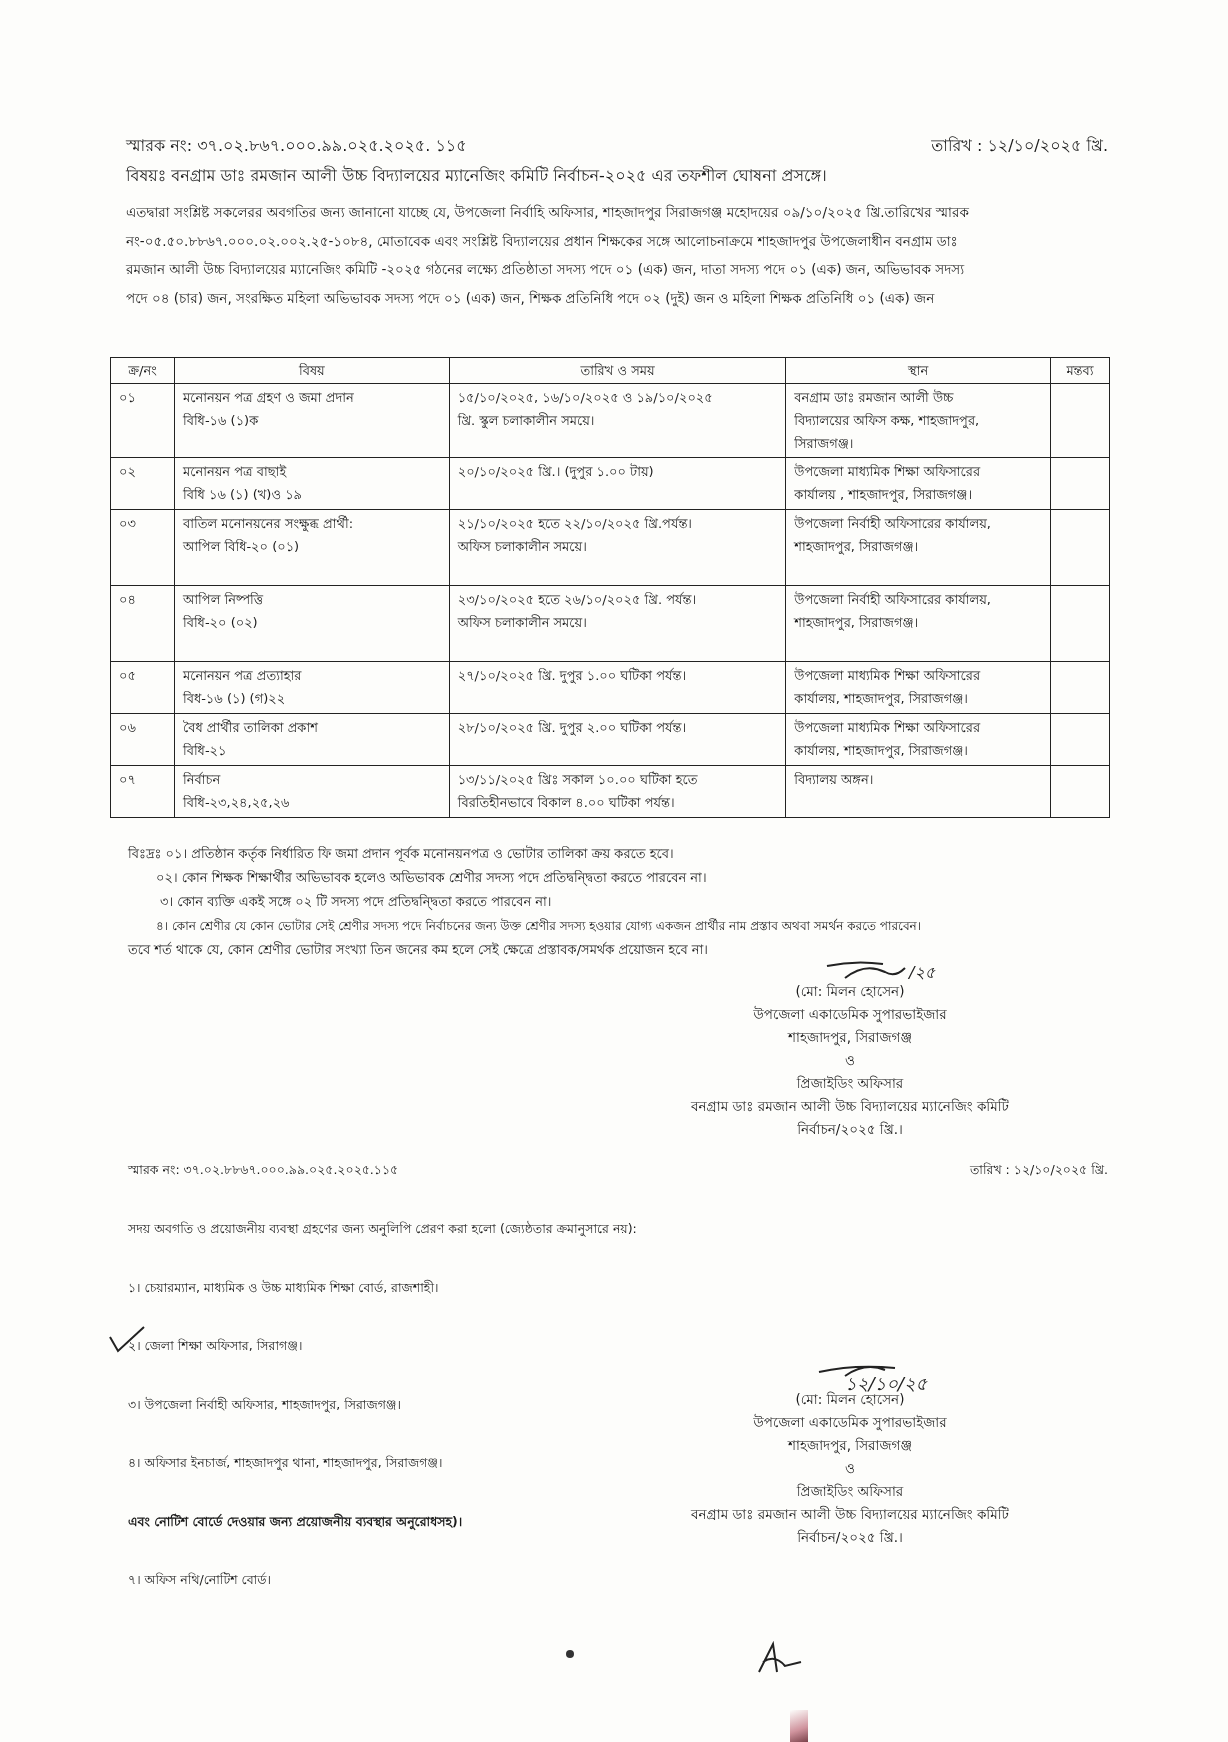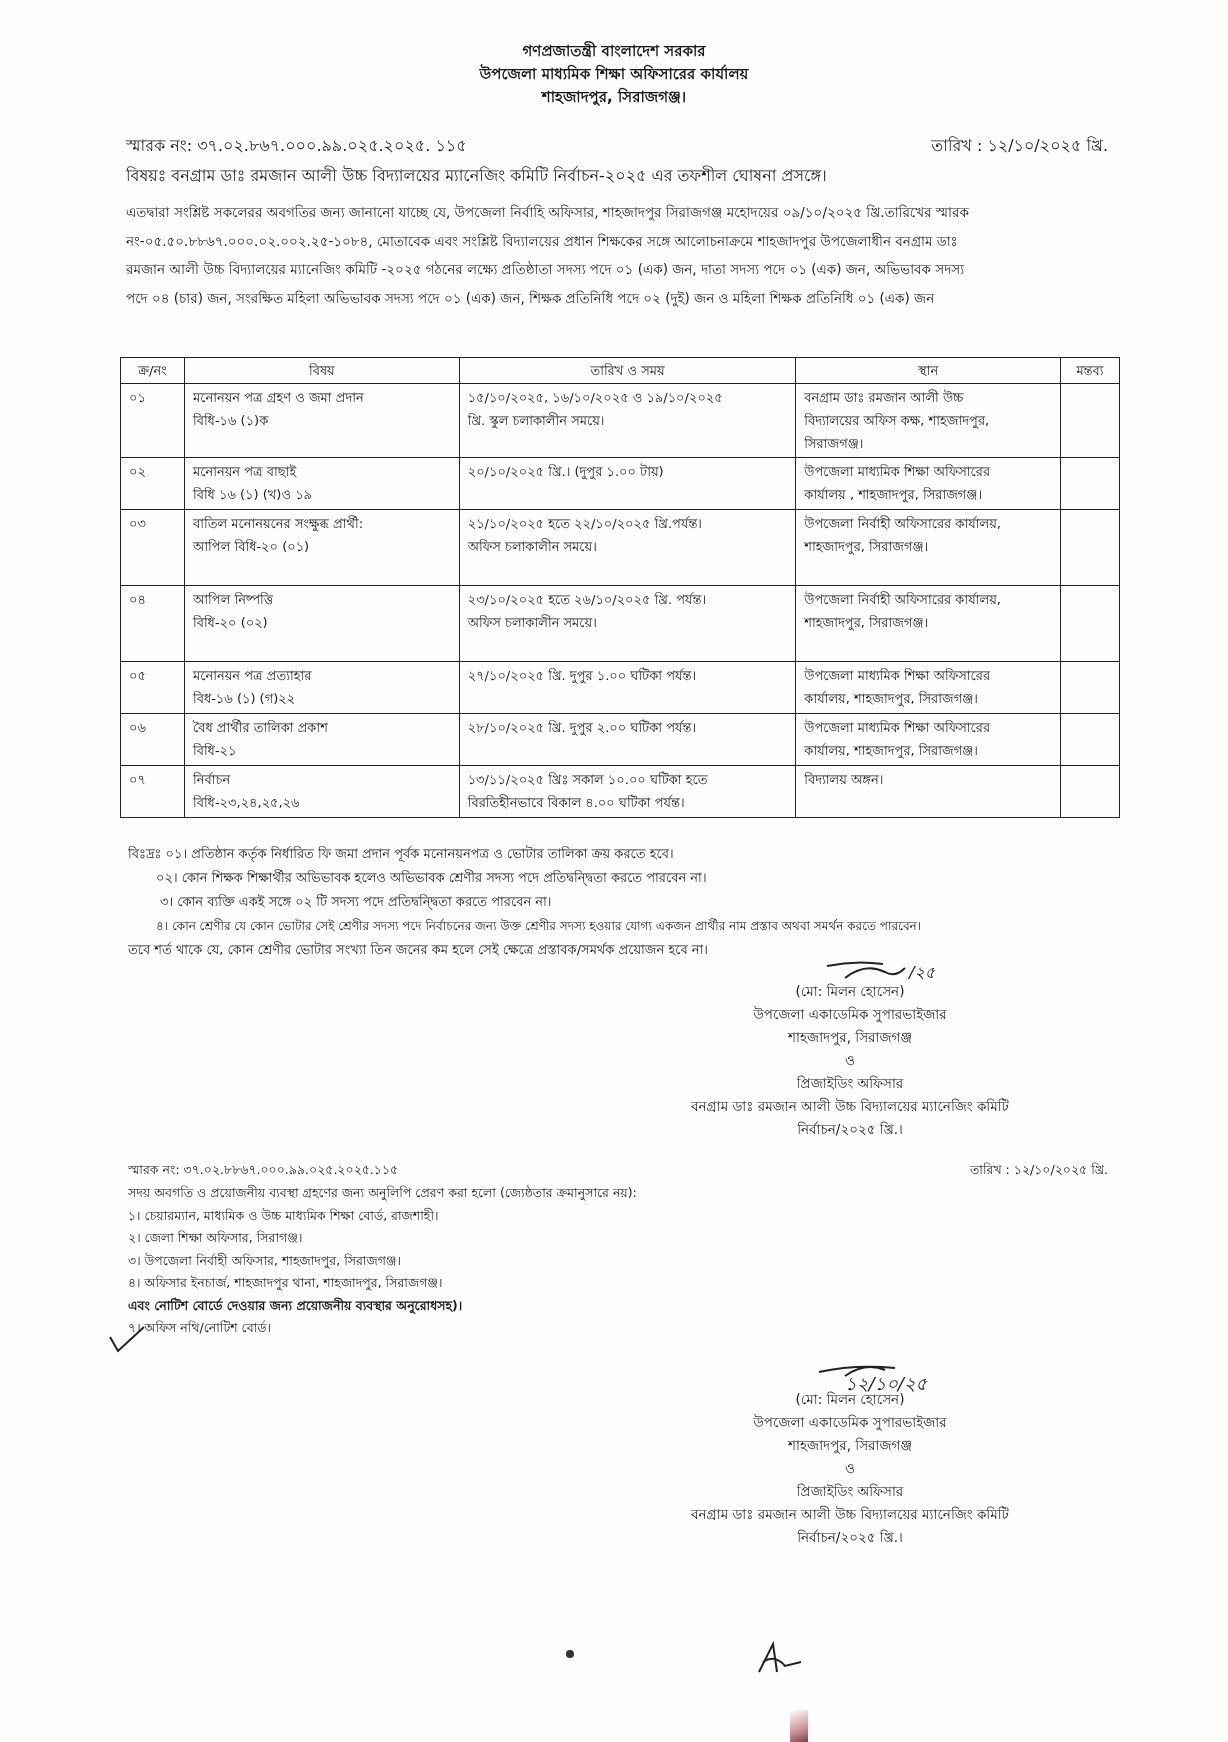--- a/index.html
+++ b/index.html
@@ -8,42 +8,37 @@
     font-family: "DejaVu Sans", "Liberation Sans", sans-serif; color: #1a1a1a;
   }
   .page { position: absolute; left: 0; top: 0; width: 1228px; height: 1742px; }
   .abs { position: absolute; white-space: nowrap; }
   .header { position: absolute; left: 0; top: 40px; width: 1228px; text-align: center; font-weight: bold; font-size: 15px; line-height: 23px; }
   .header div { display: block; }
   .t14 { font-size: 16px; line-height: 20px; }
   .t13 { font-size: 12.5px; line-height: 19px; }
   .body-para { position: absolute; left: 126px; top: 198px; width: 1015px; font-size: 13.5px; line-height: 28.5px; text-align: justify; }
   .body-para span { display: block; white-space: nowrap; }
-  table.sched { position: absolute; left: 120px; top: 357px; width: 1000px; border-collapse: collapse; font-size: 13px; }
+  table.sched { position: absolute; left: 110px; top: 357px; width: 1000px; border-collapse: collapse; font-size: 13px; }
   table.sched th, table.sched td { border: 1.5px solid #222; vertical-align: top; padding: 2px 8px; line-height: 23px; }
   table.sched th { font-weight: normal; text-align: center; height: 22px; padding: 1px 8px; }
   table.sched td.line { white-space: pre-line; }
   .notes { position: absolute; left: 128px; top: 842px; font-size: 13px; line-height: 24px; }
   .notes div { white-space: nowrap; }
   .sigblock { position: absolute; width: 460px; text-align: center; font-size: 13.5px; line-height: 23px; }
   .sigblock div { white-space: nowrap; }
   .cc { position: absolute; left: 128px; top: 1165px; font-size: 12.5px; line-height: 22.5px; }
-  .cc div { white-space: nowrap; }
+  .cc div { white-space: nowrap; margin-top: 36px; }
   .bold { font-weight: bold; }
 </style>
 </head>
 <body>
 
 <div class="page">
 
-  <div class="header">
-    <div>গণপ্রজাতন্ত্রী বাংলাদেশ সরকার</div>
-    <div>উপজেলা মাধ্যমিক শিক্ষা অফিসারের কার্যালয়</div>
-    <div>শাহজাদপুর, সিরাজগঞ্জ।</div>
-  </div>
 
   <div class="abs t14" style="left:126px; top:136px;">স্মারক নং: ৩৭.০২.৮৬৭.০০০.৯৯.০২৫.২০২৫. ১১৫</div>
   <div class="abs t14" style="right:120px; top:136px;">তারিখ : ১২/১০/২০২৫ খ্রি.</div>
   <div class="abs t14" style="left:126px; top:166px;">বিষয়ঃ বনগ্রাম ডাঃ রমজান আলী উচ্চ বিদ্যালয়ের ম্যানেজিং কমিটি নির্বাচন-২০২৫ এর তফশীল ঘোষনা প্রসঙ্গে।</div>
 
   <div class="body-para">
     <span>এতদ্বারা সংশ্লিষ্ট সকলেরর অবগতির জন্য জানানো যাচ্ছে যে, উপজেলা নির্বাহি অফিসার, শাহজাদপুর সিরাজগঞ্জ মহোদয়ের ০৯/১০/২০২৫ খ্রি.তারিখের স্মারক</span>
     <span>নং-০৫.৫০.৮৮৬৭.০০০.০২.০০২.২৫-১০৮৪, মোতাবেক এবং সংশ্লিষ্ট বিদ্যালয়ের প্রধান শিক্ষকের সঙ্গে আলোচনাক্রমে শাহজাদপুর উপজেলাধীন বনগ্রাম ডাঃ</span>
     <span>রমজান আলী উচ্চ বিদ্যালয়ের ম্যানেজিং কমিটি -২০২৫ গঠনের লক্ষ্যে প্রতিষ্ঠাতা সদস্য পদে ০১ (এক) জন, দাতা সদস্য পদে ০১ (এক) জন, অভিভাবক সদস্য</span>
     <span>পদে ০৪ (চার) জন, সংরক্ষিত মহিলা অভিভাবক সদস্য পদে ০১ (এক) জন, শিক্ষক প্রতিনিধি পদে ০২ (দুই) জন ও মহিলা শিক্ষক প্রতিনিধি ০১ (এক) জন</span>

